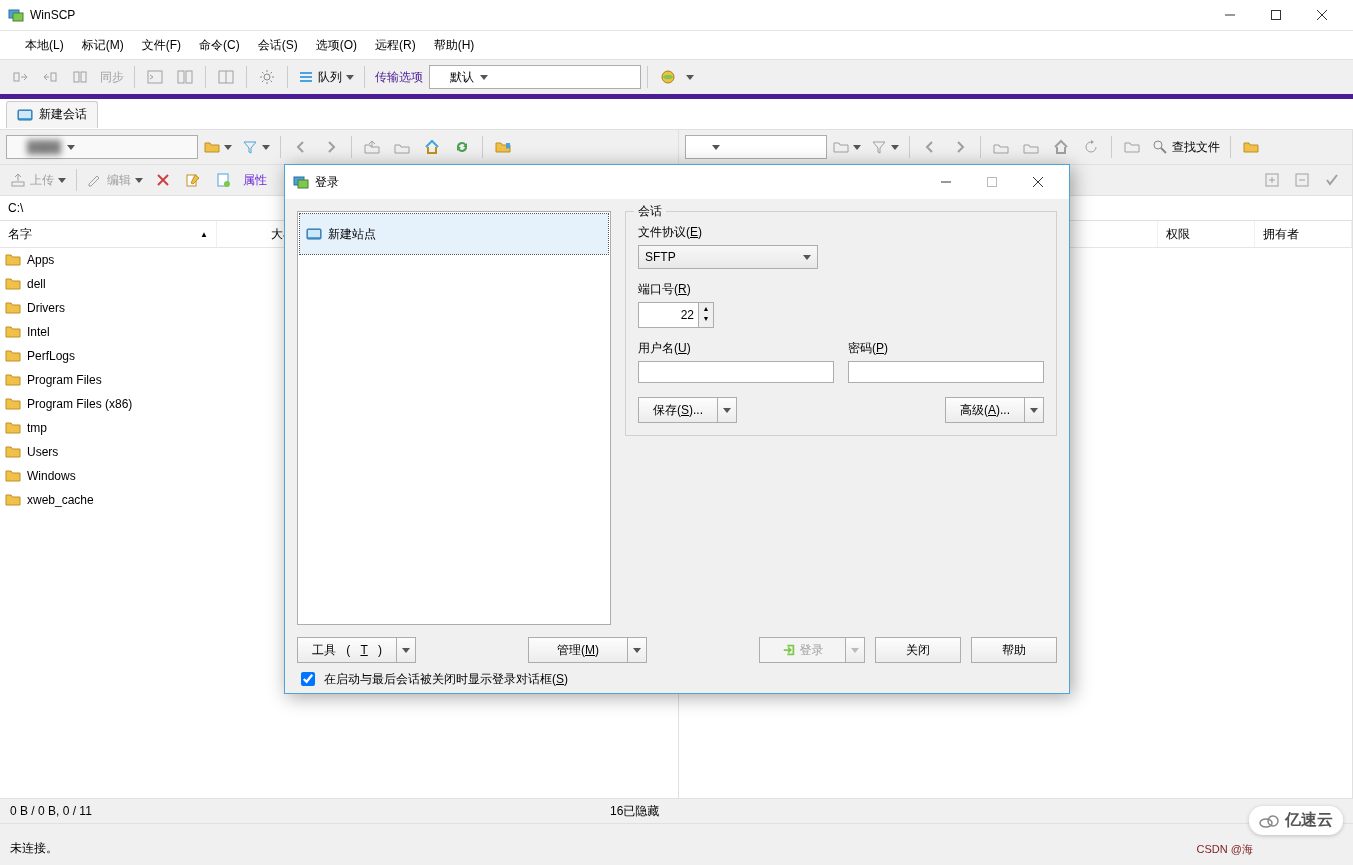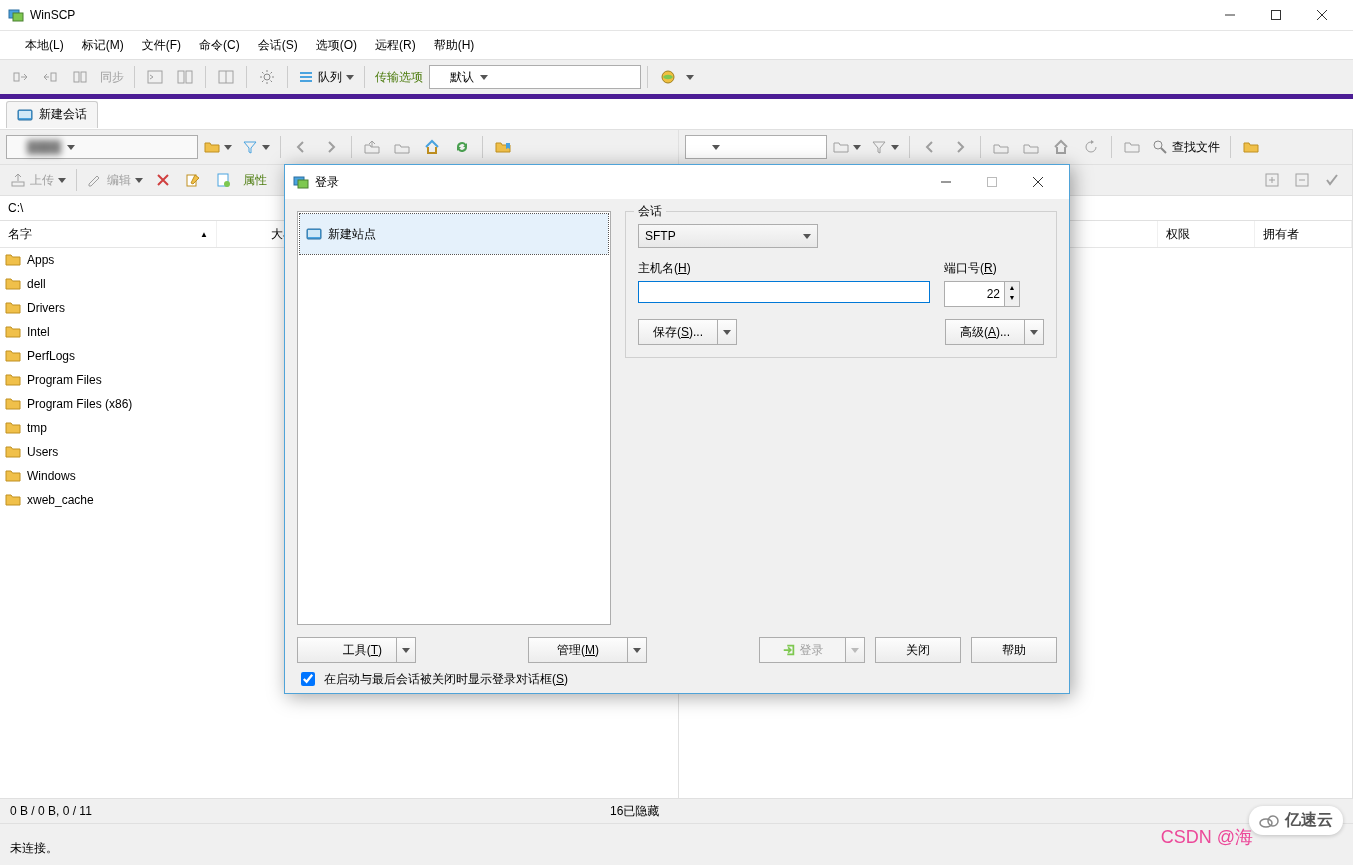--- a/index.html
+++ b/index.html
@@ -165,21 +165,21 @@
   <div class="droptbn">
     <svg width="16" height="16" viewBox="0 0 16 16">
         <rect x="2" y="3" width="12" height="2" fill="#4aa3df"></rect>
         <rect x="2" y="7" width="12" height="2" fill="#4aa3df"></rect>
         <rect x="2" y="11" width="12" height="2" fill="#4aa3df"></rect>
       </svg>
     <span>队列</span>
     <span class="caret"></span>
   </div>
   <div class="tsep"></div>
-  <span class="tlabel" style="color:#4d7c0f">传输选项</span>
+  <span class="tlabel" style="color:#4c1d95">传输选项</span>
   <div class="combo" style="min-width:170px">
     <span>默认</span>
     <span class="caret"></span>
   </div>
   <div class="tsep"></div>
   <div class="tbtn">
       <svg viewBox="0 0 16 16">
         <circle cx="8" cy="8" r="6" fill="#f0c040" stroke="#a08020"></circle>
         <path d="M3 8c2-3 8-3 10 0-2 3-8 3-10 0z" fill="#7ec850"></path>
       </svg>
@@ -288,21 +288,21 @@
             <rect x="2" y="3" width="9" height="11" fill="#fff" stroke="#c09020"></rect>
             <path d="M10 3l4 3-6 6-2-1z" fill="#f0c04a" stroke="#c09020"></path>
           </svg>
         </div>
       <div class="tbtn">
           <svg viewBox="0 0 16 16">
             <rect x="3" y="2" width="10" height="12" fill="#fff" stroke="#4aa3df"></rect>
             <circle cx="12" cy="12" r="3" fill="#7ec850"></circle>
           </svg>
         </div>
-      <span class="tlabel" style="color:#4d7c0f">属性</span>
+      <span class="tlabel" style="color:#6d28d9">属性</span>
     </div>
     <div class="pathrow">
         <span>C:\</span>
       </div>
     <div class="listhdr">
       <div class="col" style="width:200px;justify-content:space-between">
           <span>名字</span>
           <span style="font-size:8px">▲</span>
         </div>
       <div class="col" style="width:70px;justify-content:flex-end">
@@ -526,38 +526,45 @@
         <svg width="16" height="16" viewBox="0 0 16 16">
             <rect x="1" y="3" width="14" height="10" rx="1" fill="#4aa3df" stroke="#2a6fa0"></rect>
             <rect x="2" y="4" width="12" height="7" fill="#cfe8f7"></rect>
           </svg>
         <span>新建站点</span>
       </div>
     </div>
     <div class="formpane">
       <div class="group">
         <span class="legend">会话</span>
+        <label class="flabel"><span>文件协议</span>(<span class="u">E</span>)</label>
         <div class="fselect" style="width:180px;margin-bottom:12px">
           <span>SFTP</span>
             <span class="caret"></span>
         </div>
         <div class="row" style="margin-bottom:12px">
-          <div style="flex:1">
-            <label class="flabel"><span>主机名</span>(<span class="u">H</span>)</label>
-            <input class="finput focus" value="" style="">
-          </div>
           <div style="width:100px">
             <label class="flabel"><span>端口号</span>(<span class="u">R</span>)</label>
             <div class="spinbox">
               <input value="22" style="">
               <div class="spnbtns">
                   <div>▲</div>
                   <div>▼</div>
                 </div>
             </div>
+          </div>
+        </div>
+        <div class="row" style="margin-bottom:14px">
+          <div style="flex:1">
+            <label class="flabel"><span>用户名</span>(<span class="u">U</span>)</label>
+            <input class="finput" value="" style="">
+          </div>
+          <div style="flex:1">
+            <label class="flabel"><span>密码</span>(<span class="u">P</span>)</label>
+            <input class="finput" type="password" value="" style="">
           </div>
         </div>
         <div class="row" style="justify-content:space-between">
           <div class="splitbtn">
             <div class="main"><span>保存</span>(<span style="text-decoration:underline">S</span>)...</div>
             <div class="dd">
                 <span class="caret"></span>
               </div>
           </div>
           <div class="splitbtn">
@@ -565,21 +572,21 @@
             <div class="dd">
                 <span class="caret"></span>
               </div>
           </div>
         </div>
       </div>
     </div>
   </div>
   <div class="dlg-btns">
     <div class="splitbtn" style="margin-right:auto;margin-left:0">
-      <div class="main" style="min-width:70px;justify-content:flex-end"><span>工具</span>(<span style="text-decoration:underline">T</span>)</div>
+      <div class="main" style="min-width:70px;justify-content:space-between"><span>工具</span>(<span style="text-decoration:underline">T</span>)</div>
       <div class="dd">
           <span class="caret"></span>
         </div>
     </div>
     <div class="splitbtn" style="margin-right:auto">
       <div class="main" style="min-width:70px;justify-content:center"><span>管理</span>(<span style="text-decoration:underline">M</span>)</div>
       <div class="dd">
           <span class="caret"></span>
         </div>
     </div>
@@ -600,21 +607,21 @@
     <div class="btn">
         <span>帮助</span>
       </div>
   </div>
   <div class="chkrow">
     <input type="checkbox" checked="" style="">
     <span><span>在启动与最后会话被关闭时显示登录对话框</span>(<span style="text-decoration:underline">S</span>)</span>
   </div>
 </div>
 
-<div style="position:absolute;right:100px;bottom:16px;color:#ec4899;font-size:18px">CSDN @海</div>
+<div style="position:absolute;right:100px;bottom:8px;color:#7f1d1d;font-size:11px">CSDN @海</div>
 <div class="watermark">
   <div class="bubble">
       <svg width="20" height="14" viewBox="0 0 20 14">
         <ellipse cx="7" cy="9" rx="6" ry="4" fill="none" stroke="#888" stroke-width="1.5"></ellipse>
         <ellipse cx="14" cy="7" rx="5" ry="5" fill="none" stroke="#888" stroke-width="1.5"></ellipse>
       </svg>
       <span>亿速云</span>
     </div>
 </div>
 

